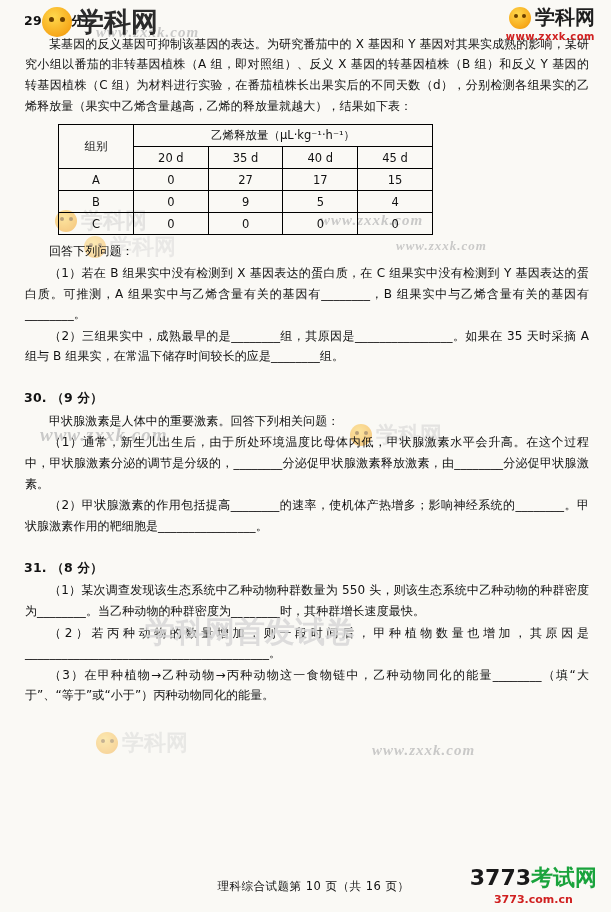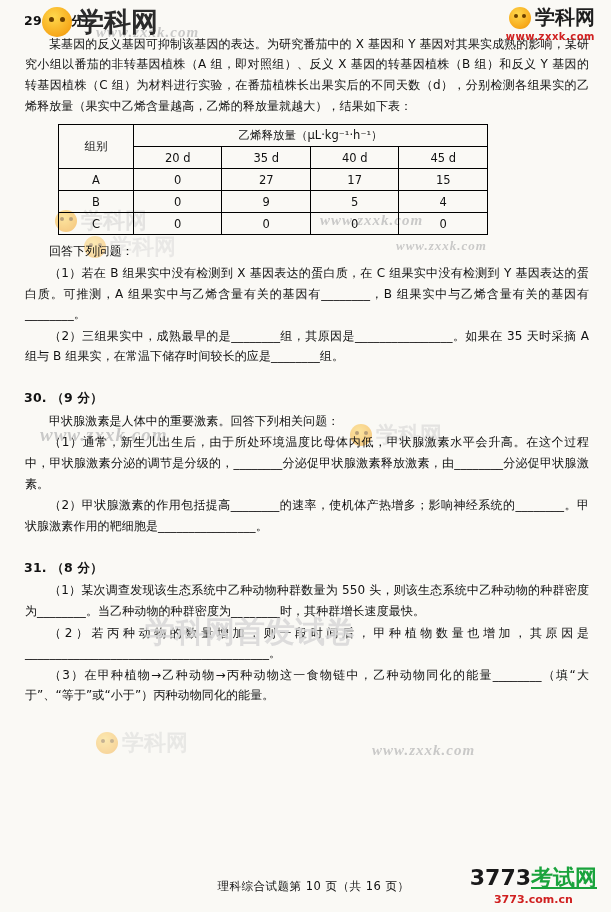--- a/index.html
+++ b/index.html
@@ -31,21 +31,21 @@
     text-align:justify;
     letter-spacing:.1px;
   }
   p.indent{text-indent:24px;}
   .tbl-wrap{
     margin:8px 0 6px 34px;
   }
   table.data{
     border-collapse:collapse;
     font-size:11.5px;
-    width:430px;
+    width:375px;
   }
   table.data td,table.data th{
     border:1px solid #000;
     text-align:center;
     padding:2px 4px;
     font-weight:normal;
     height:17px;
   }
   table.data .grp{width:66px;}
   .caption-row td{font-size:11.5px;}
@@ -125,21 +125,21 @@
   .logo-tr .sun:before{
     content:"";position:absolute;left:5px;top:7px;width:4px;height:4px;border-radius:50%;background:#6b3f00;
     box-shadow:8px 0 0 0 #6b3f00;
   }
   .logo-tr .txt{font-size:20px;font-weight:bold;color:#1f1f1f;}
   .logo-tr .url{font-size:10px;color:#d02020;font-weight:bold;letter-spacing:.5px;}
   .brand-bl{
     position:absolute;right:14px;bottom:6px;text-align:right;z-index:6;
   }
   .brand-bl .b1{font-size:22px;font-weight:bold;color:#1a1a1a;letter-spacing:0;}
-  .brand-bl .b1 .grn{color:#19a33c;text-decoration:underline;}
+  .brand-bl .b1 .grn{color:#19a33c;}
   .brand-bl .b2{font-size:11px;color:#d02020;font-weight:bold;text-align:center;}
   .big-center-wm{
     position:absolute;left:246px;top:586px;z-index:4;
   }
 </style>
 </head>
 <body>
 
 <div class="wm wm-url" style="left:96px;top:24px;">www.zxxk.com</div>
 <div class="wm wm-url" style="left:320px;top:212px;">www.zxxk.com</div>

